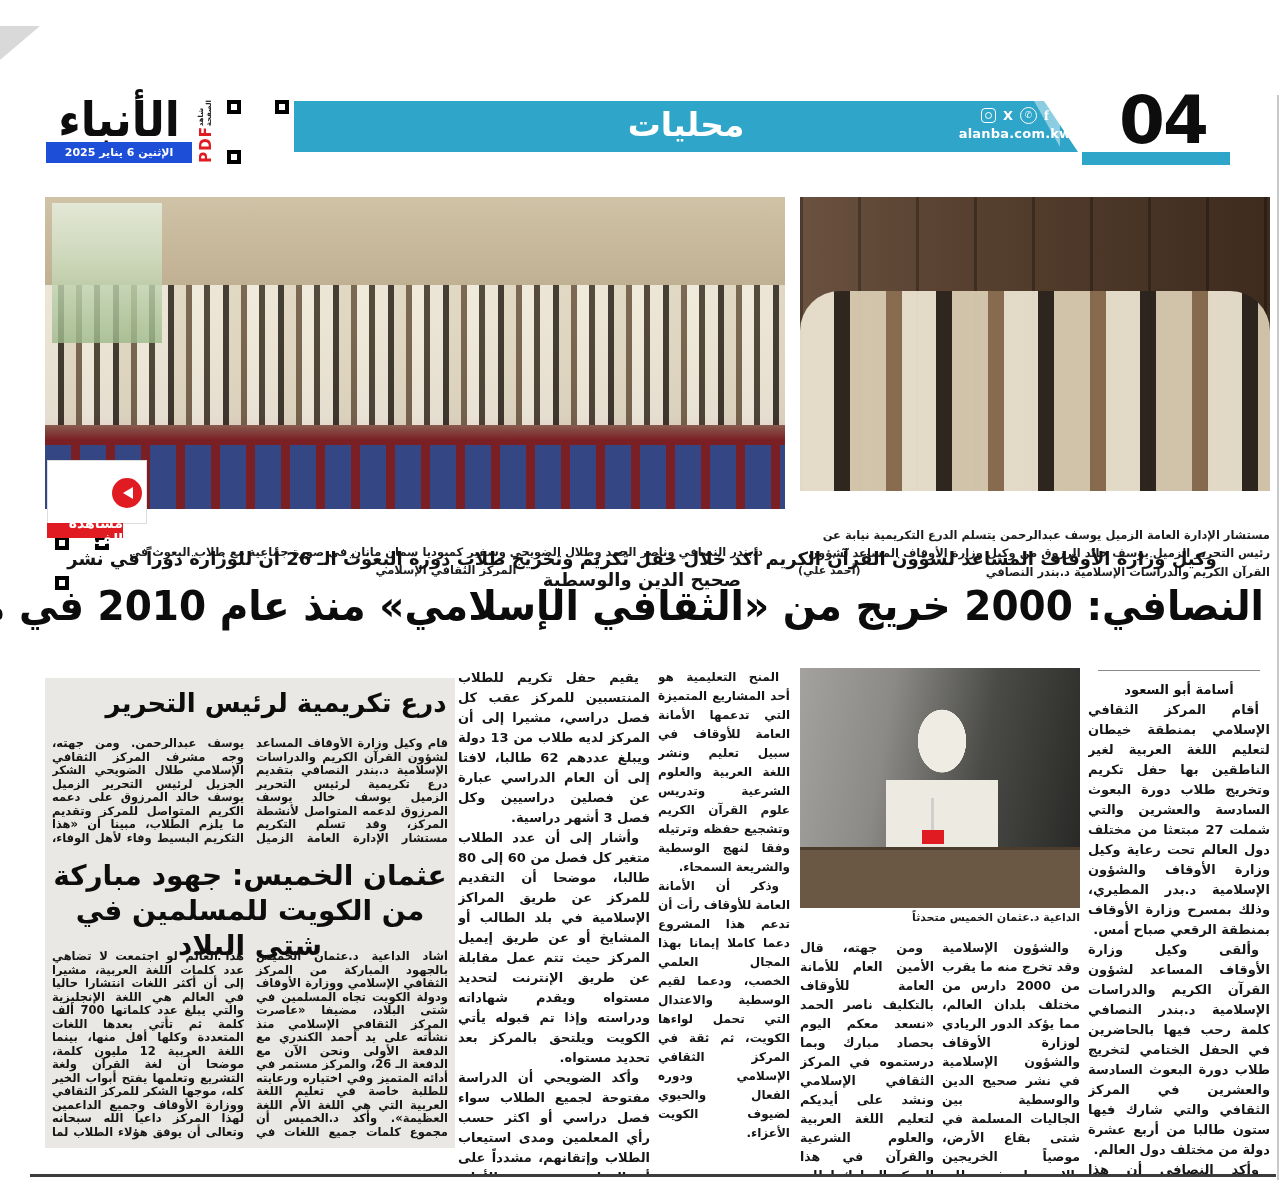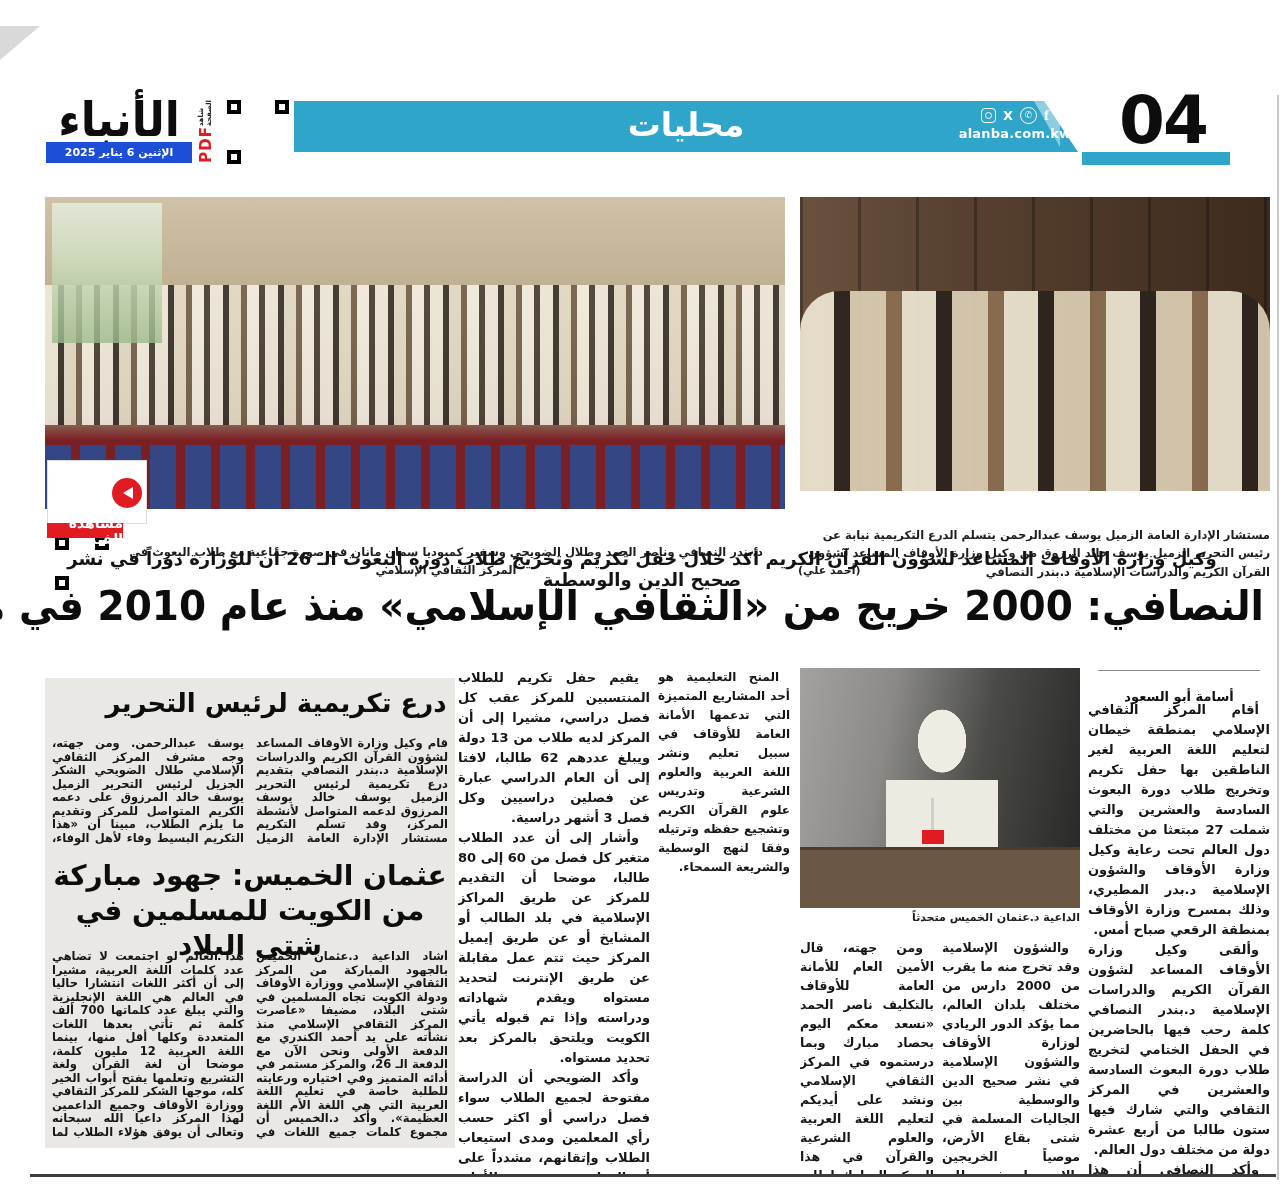--- a/index.html
+++ b/index.html
@@ -82,21 +82,21 @@
   
   .kicker{left:40px;top:548px;width:1204px;text-align:center;direction:rtl;
      font-size:18px;font-weight:900;color:#141414;}
   .headline{left:20px;top:584px;width:1244px;height:64px;text-align:center;direction:rtl;white-space:nowrap;
      font-size:39px;font-weight:900;letter-spacing:-.5px;color:#0c0c0c;transform:scaleY(1.05);}
 
   
   .col{direction:rtl;text-align:justify;font-size:13px;font-weight:600;line-height:20px;color:#161616;overflow:hidden;}
   .col p{margin:0;text-indent:11px;}
   .col p:first-child{text-indent:11px;}
-  .byline{left:1098px;top:670px;width:162px;border-top:1.5px solid #8a8a8a;padding-top:18px;
+  .byline{left:1098px;top:670px;width:162px;border-top:1.5px solid #8a8a8a;padding-top:11px;
      text-align:center;font-size:13px;font-weight:bold;direction:rtl;}
   .colA{left:1088px;top:700px;width:182px;height:474px;}
   .colB{left:942px;top:938px;width:138px;height:236px;font-size:12.5px;line-height:19px;}
   .colC{left:800px;top:938px;width:134px;height:236px;font-size:12.5px;line-height:19px;}
   .colD{left:658px;top:668px;width:132px;height:506px;font-size:12px;line-height:19px;}
   .colE{left:458px;top:668px;width:192px;height:506px;}
 
   .photo-speaker{left:800px;top:668px;width:280px;height:240px;
      background:linear-gradient(100deg,#a3a29e 0%,#8b8a86 30%,#4a4a47 62%,#262624 100%);}
   .photo-speaker::before{content:"";position:absolute;left:86px;top:26px;width:112px;height:214px;
@@ -187,20 +187,21 @@
 
   <div class="abs col colB">
     <p>والشؤون الإسلامية وقد تخرج منه ما يقرب من 2000 دارس من مختلف بلدان العالم، مما يؤكد الدور الريادي لوزارة الأوقاف والشؤون الإسلامية في نشر صحيح الدين والوسطية بين الجاليات المسلمة في شتى بقاع الأرض، موصياً الخريجين بالاستمرار في طلب العلم النافع ونشر ما تعلموه من علم وأن يعملوا بما تعلموا.</p>
   </div>
   <div class="abs col colC">
     <p>ومن جهته، قال الأمين العام للأمانة العامة للأوقاف بالتكليف ناصر الحمد «نسعد معكم اليوم بحصاد مبارك وبما درستموه في المركز الثقافي الإسلامي ونشد على أيديكم لتعليم اللغة العربية والعلوم الشرعية والقرآن في هذا المركز المبارك لطلبة العلم الذين تستضيفهم الكويت من الخارج ومن المقيمين الناطقين بغير اللغة العربية».</p>
 
   </div>
   <div class="abs col colD">
     <p>المنح التعليمية هو أحد المشاريع المتميزة التي تدعمها الأمانة العامة للأوقاف في سبيل تعليم ونشر اللغة العربية والعلوم الشرعية وتدريس علوم القرآن الكريم وتشجيع حفظه وترتيله وفقا لنهج الوسطية والشريعة السمحاء.</p>
+    <p>وذكر أن الأمانة العامة للأوقاف رأت أن تدعم هذا المشروع دعما كاملا إيمانا بهذا المجال العلمي الخصب، ودعما لقيم الوسطية والاعتدال التي تحمل لواءها الكويت، ثم ثقة في المركز الثقافي الإسلامي ودوره الفعال والحيوي لضيوف الكويت الأعزاء.</p>
 
   </div>
   <div class="abs col colE">
     <p>يقيم حفل تكريم للطلاب المنتسبين للمركز عقب كل فصل دراسي، مشيرا إلى أن المركز لديه طلاب من 13 دولة ويبلغ عددهم 62 طالبا، لافتا إلى أن العام الدراسي عبارة عن فصلين دراسيين وكل فصل 3 أشهر دراسية.</p>
     <p>وأشار إلى أن عدد الطلاب متغير كل فصل من 60 إلى 80 طالبا، موضحا أن التقديم للمركز عن طريق المراكز الإسلامية في بلد الطالب أو المشايخ أو عن طريق إيميل المركز حيث تتم عمل مقابلة عن طريق الإنترنت لتحديد مستواه ويقدم شهاداته ودراسته وإذا تم قبوله يأتي الكويت ويلتحق بالمركز بعد تحديد مستواه.</p>
     <p>وأكد الضويحي أن الدراسة مفتوحة لجميع الطلاب سواء فصل دراسي أو اكثر حسب رأي المعلمين ومدى استيعاب الطلاب وإتقانهم، مشدداً على أن الوزارة وبدعم من الأمانة العامة للأوقاف تتحمل كافة المصروفات لجميع الدارسين من السكن والمواصلات والإعاشة الكاملة والتطبيب وغيرها.</p>
   </div>
 
   <div class="abs graybox"></div>
   <div class="abs box-headline1">درع تكريمية لرئيس التحرير</div>

